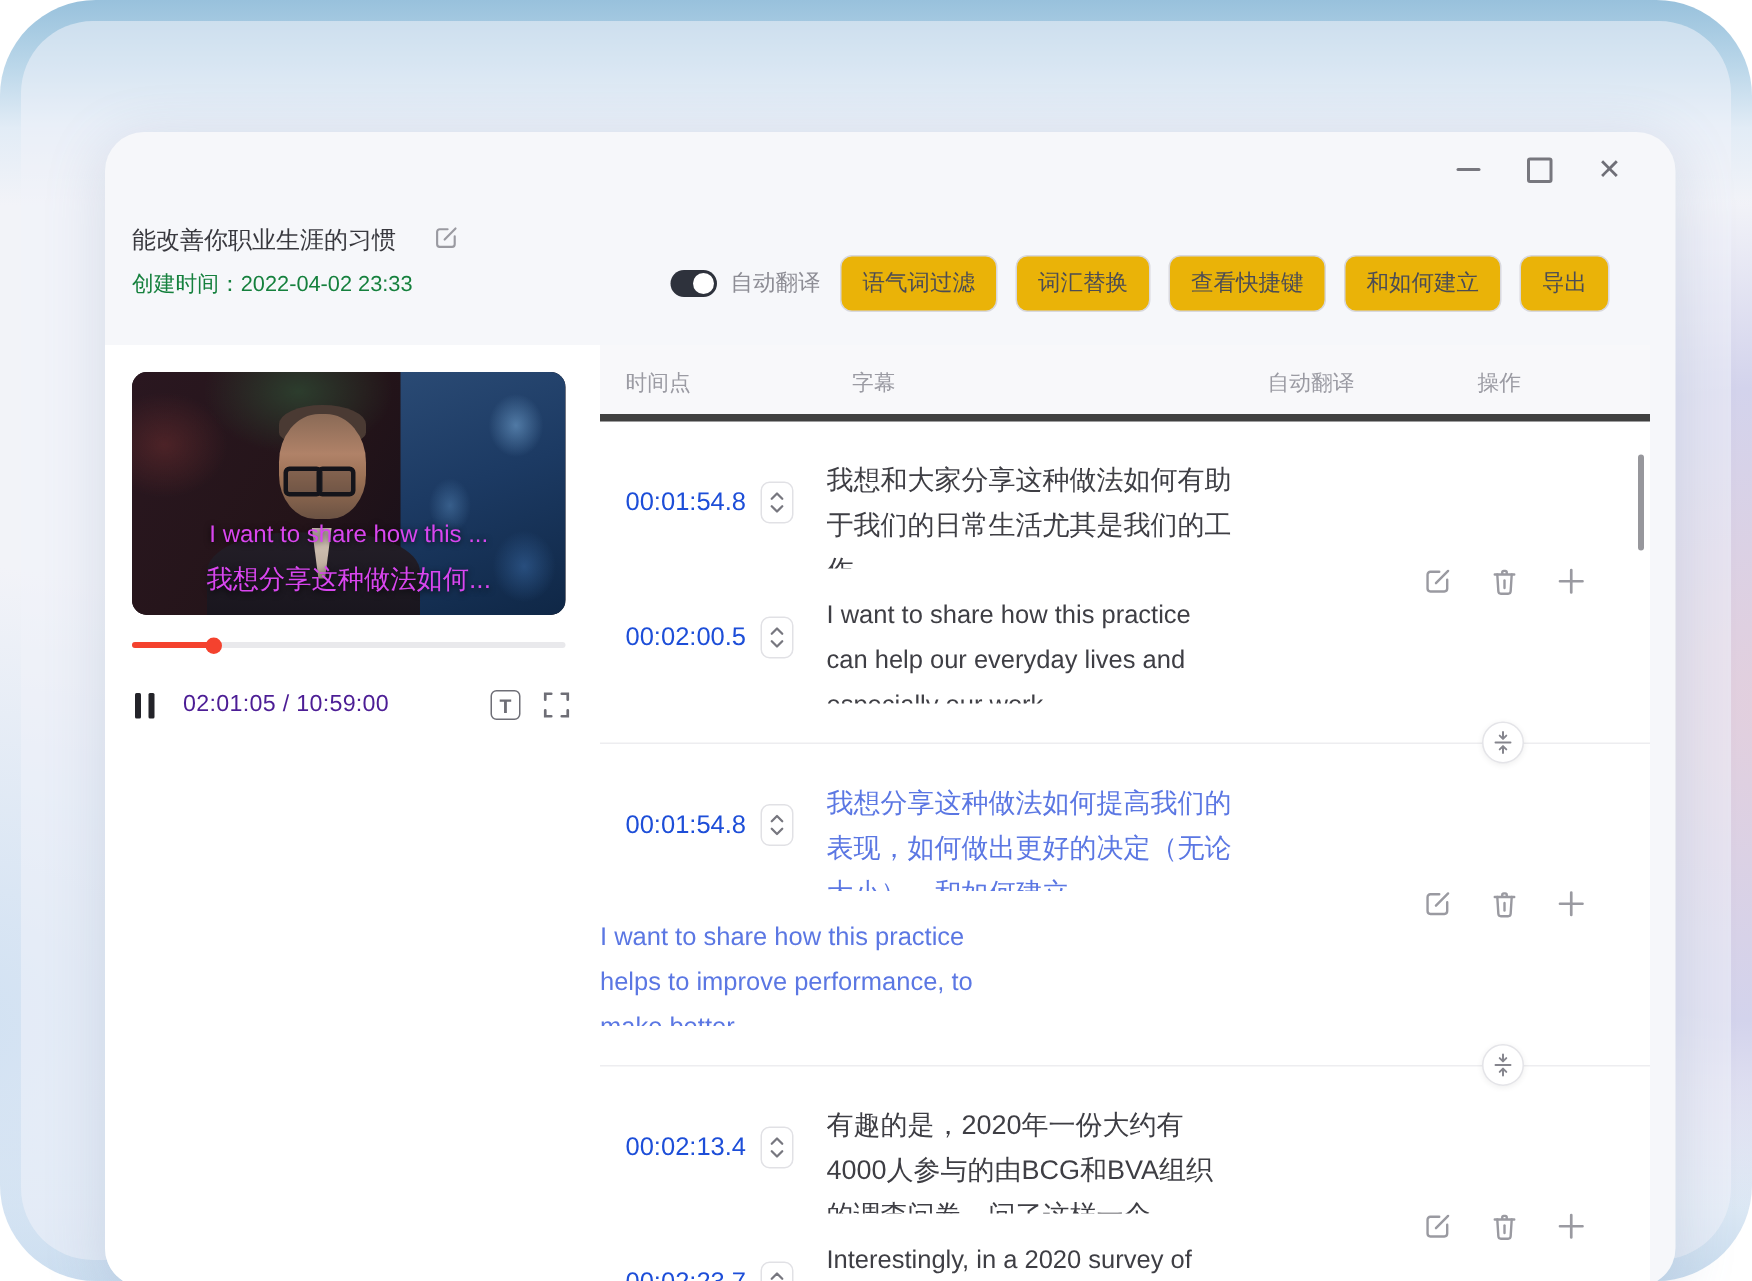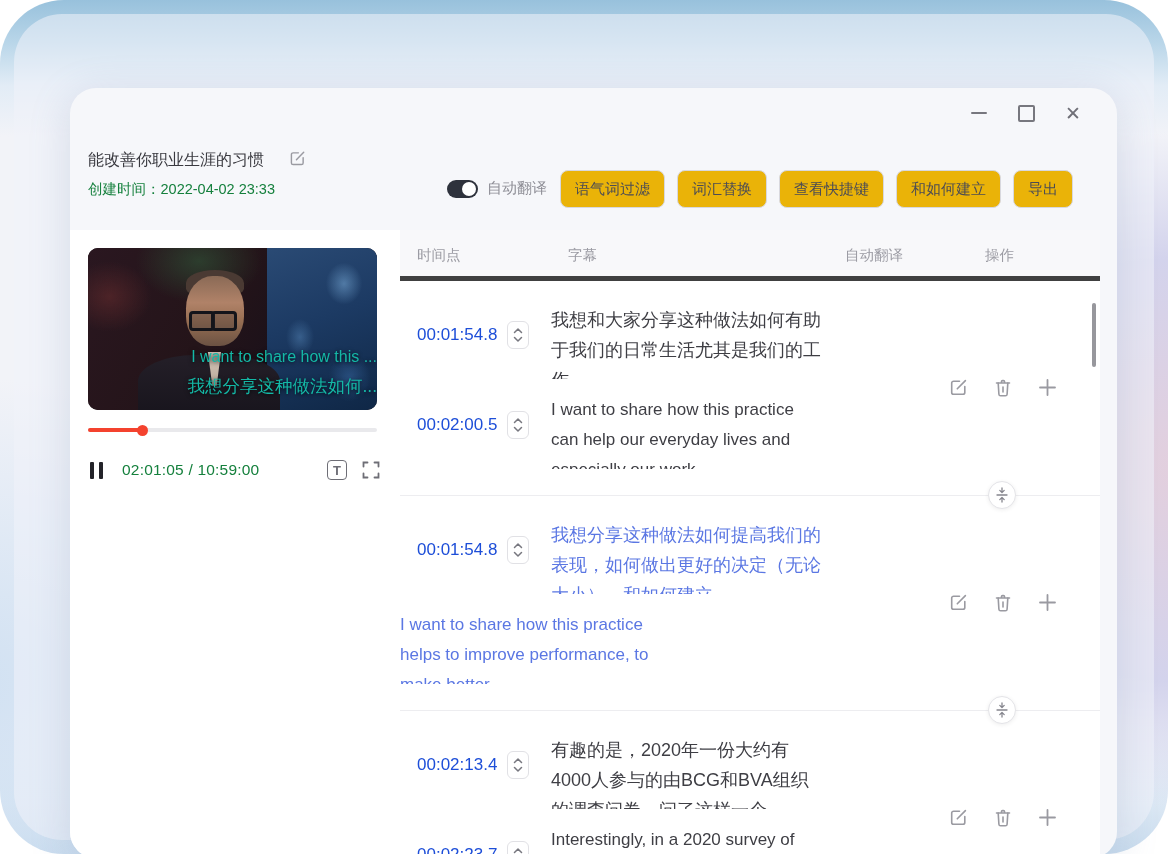--- a/index.html
+++ b/index.html
@@ -50,33 +50,33 @@
       radial-gradient(90px 60px at 62% 8%, rgba(46,74,51,.75), rgba(0,0,0,0) 70%),
       linear-gradient(120deg,#2a1720 0%,#241419 60%,#19101a 100%);}
   .person{position:absolute;left:24%;top:10%;width:38%;height:90%;}
   .head{position:absolute;left:26%;top:8%;width:58px;height:70px;border-radius:46% 46% 42% 42%;background:linear-gradient(180deg,#8a6a56 0%,#b08268 38%,#9a7054 62%,#6b5243 100%);}
   .hair{position:absolute;left:26%;top:4%;width:58px;height:26px;border-radius:50% 50% 30% 30%;background:#4a3a33;}
   .glasses{position:absolute;left:29%;top:32%;width:52px;height:15px;}
   .glasses::before,.glasses::after{content:"";position:absolute;top:0;width:20px;height:14px;border:3px solid #14141a;border-radius:4px;background:rgba(40,40,48,.25);}
   .glasses::before{left:0;} .glasses::after{right:4px;}
   .body-suit{position:absolute;left:-18%;top:62%;width:130%;height:45%;border-radius:40% 40% 0 0;background:linear-gradient(180deg,#241f28 0%,#17141c 100%);}
   .shirt{position:absolute;left:42%;top:60%;width:22px;height:34px;background:linear-gradient(180deg,#d8c9bd,#b8a898);clip-path:polygon(20% 0,80% 0,60% 100%,40% 100%);}
-  .vtt{position:absolute;left:0;right:0;bottom:8px;text-align:right;color:#14b8a6;text-shadow:0 1px 4px rgba(0,0,0,.85);}
+  .vtt{position:absolute;left:0;right:0;bottom:8px;text-align:center;color:#d946ef;text-shadow:0 1px 4px rgba(0,0,0,.85);}
   .vtt .en{font-size:16px;line-height:1.8;}
   .vtt .zh{font-size:17.5px;line-height:1.7;}
   
   .progress{position:absolute;left:18px;top:196px;width:289px;height:8px;cursor:pointer;}
   .track{position:absolute;left:0;top:2px;width:100%;height:4px;border-radius:2px;background:#e9e9ec;}
   .fill{position:absolute;left:0;top:2px;height:4px;border-radius:2px;background:#f4422e;}
   .knob{position:absolute;top:-1.5px;width:11px;height:11px;border-radius:50%;background:#f4422e;}
   
   .pcontrols{position:absolute;left:20px;top:227px;width:290px;height:26px;display:flex;align-items:center;}
   .pause{display:flex;gap:5px;margin-right:19px;cursor:pointer;}
   .pause i{display:block;width:4px;height:17px;background:#232329;border-radius:1px;}
-  .ptime{font-size:15.5px;color:#15803d;letter-spacing:.2px;}
+  .ptime{font-size:15.5px;color:#4c1d95;letter-spacing:.2px;}
   .pright{margin-left:auto;display:flex;align-items:center;gap:15px;}
   .ticon{width:20px;height:20px;border:1.7px solid #6e6e76;border-radius:4px;color:#6e6e76;font-size:13px;font-weight:bold;display:flex;align-items:center;justify-content:center;cursor:pointer;box-sizing:border-box;}
   .fsicon{display:flex;cursor:pointer;}
   
   .thead{position:absolute;left:330px;top:0;width:700px;height:51px;background:#f8f8fa;border-bottom:5px solid #404040;box-sizing:border-box;}
   .thead span{position:absolute;top:16px;font-size:14.5px;color:#9b9ba3;}
   .h-time{left:17px;} .h-sub{left:168px;} .h-thresh{left:445px;} .h-op{left:585px;}
   .groups{position:absolute;left:330px;top:51px;width:700px;}
   .group{position:relative;padding:24px 0 10px 0;}
   .group.has-divider{border-bottom:1px solid #ededf0;}

